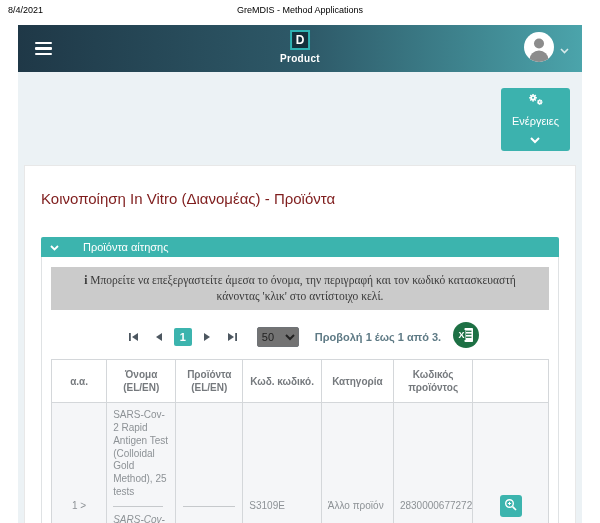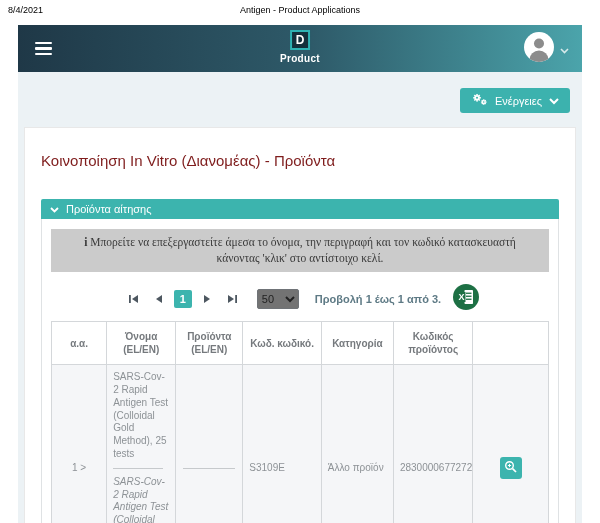--- a/index.html
+++ b/index.html
@@ -20,28 +20,28 @@
   .topbar { height:47px; background:linear-gradient(90deg,#1f3847 0%, #2e5a69 52%, #4ba4ab 100%); position:relative; display:flex; align-items:center; }
   .hamburger { margin-left:17px; display:flex; flex-direction:column; gap:3px; cursor:pointer; }
   .hamburger span { display:block; width:17px; height:2.5px; background:#fff; border-radius:1px; }
   .brand { position:absolute; left:50%; top:5px; transform:translateX(-50%); text-align:center; }
   .brand-logo { width:20px; height:20px; border:2px solid #2fb3b5; background:#14303d; color:#fff; font-weight:bold; font-size:12px; line-height:16px; margin:0 auto; }
   .brand-name { color:#fff; font-weight:bold; font-size:10px; margin-top:3px; letter-spacing:.3px; }
   .user { position:absolute; right:13px; top:50%; transform:translateY(-50%); display:flex; align-items:center; gap:6px; cursor:pointer; }
 
   
   .actions-row { display:flex; justify-content:flex-end; padding:16px 12px 14px 0; }
-  .btn-actions { background:#3cb2ae; color:#fff; font-size:11px; border:none; border-radius:3px; padding:5px 11px; display:flex; align-items:center; gap:7px; cursor:pointer; font-family:inherit; }
+  .btn-actions { background:#3cb2ae; color:#fff; font-size:11px; border:none; border-radius:3px; padding:5px 11px; display:flex; align-items:center; gap:7px; cursor:pointer; font-family:inherit;flex-direction:column; }
 
   
   .card { background:#fff; border:1px solid #e8e8e8; margin:0 6px 8px 6px; padding:16px 16px 12px; }
   .page-title { font-size:15px; font-weight:400; color:#7f1d1d; margin:8px 0 30px 0; }
 
   
-  .panel-header { background:#3cb4ae; color:#fff; font-size:11px; padding:4px 9px; display:flex; align-items:center; gap:7px; border-radius:2px 2px 0 0; cursor:pointer; }
+  .panel-header { background:#3cb4ae; color:#fff; font-size:11px; padding:4px 9px; display:flex; align-items:center; gap:24px; border-radius:2px 2px 0 0; cursor:pointer; }
   .panel-body { border:1px solid #dfe2e4; border-top:none; padding:10px 9px 12px; }
 
   .info-box { background:#cbcbcb; color:#3a3a3a; font-family:"Liberation Serif", serif; font-size:11.5px; text-align:center; padding:5px 26px 6px; line-height:1.4; }
   .info-box b { font-weight:bold; }
 
   
   .pager { display:flex; align-items:center; justify-content:center; margin:12px 0 8px; }
   .nav-btn { background:none; border:none; padding:2px 4px; margin:0 3px; cursor:pointer; display:inline-flex; align-items:center; }
   .page-current { width:18px; height:18px; background:#3cb4ae; color:#fff; font-size:11px; font-weight:bold; display:inline-flex; align-items:center; justify-content:center; border-radius:2px; margin:0 4px; border:none; cursor:pointer; }
   .page-size { font-size:11px; height:20px; width:42px; border:1px solid #6f7377; border-radius:2px; background:#737373; margin-left:12px; font-family:inherit; color:#222; }
@@ -56,21 +56,21 @@
   .name-divider { border:none; border-top:1px solid #c6c9cc; margin:7px 0; width:88%; }
   .desc-divider { border:none; border-top:1px solid #c6c9cc; width:52px; margin:0 auto; }
   .italic { font-style:italic; }
   .btn-zoom { width:22px; height:22px; background:#3cb4ae; border:none; border-radius:3px; display:inline-flex; align-items:center; justify-content:center; cursor:pointer; }
 </style>
 </head>
 <body>
 
 <div class="print-header">
   <span class="ph-date">8/4/2021</span>
-  <div class="ph-title">Antigen - Product Applications</div>
+  <div class="ph-title">GreMDIS - Method Applications</div>
 </div>
 
 <div class="app">
 
   <div class="topbar">
     <div class="hamburger">
       <span></span>
         <span></span>
         <span></span>
     </div>

